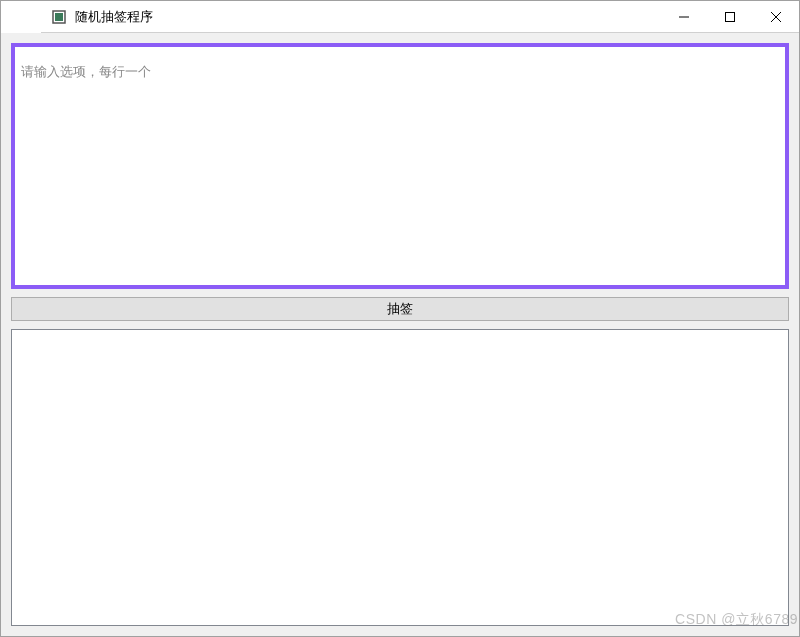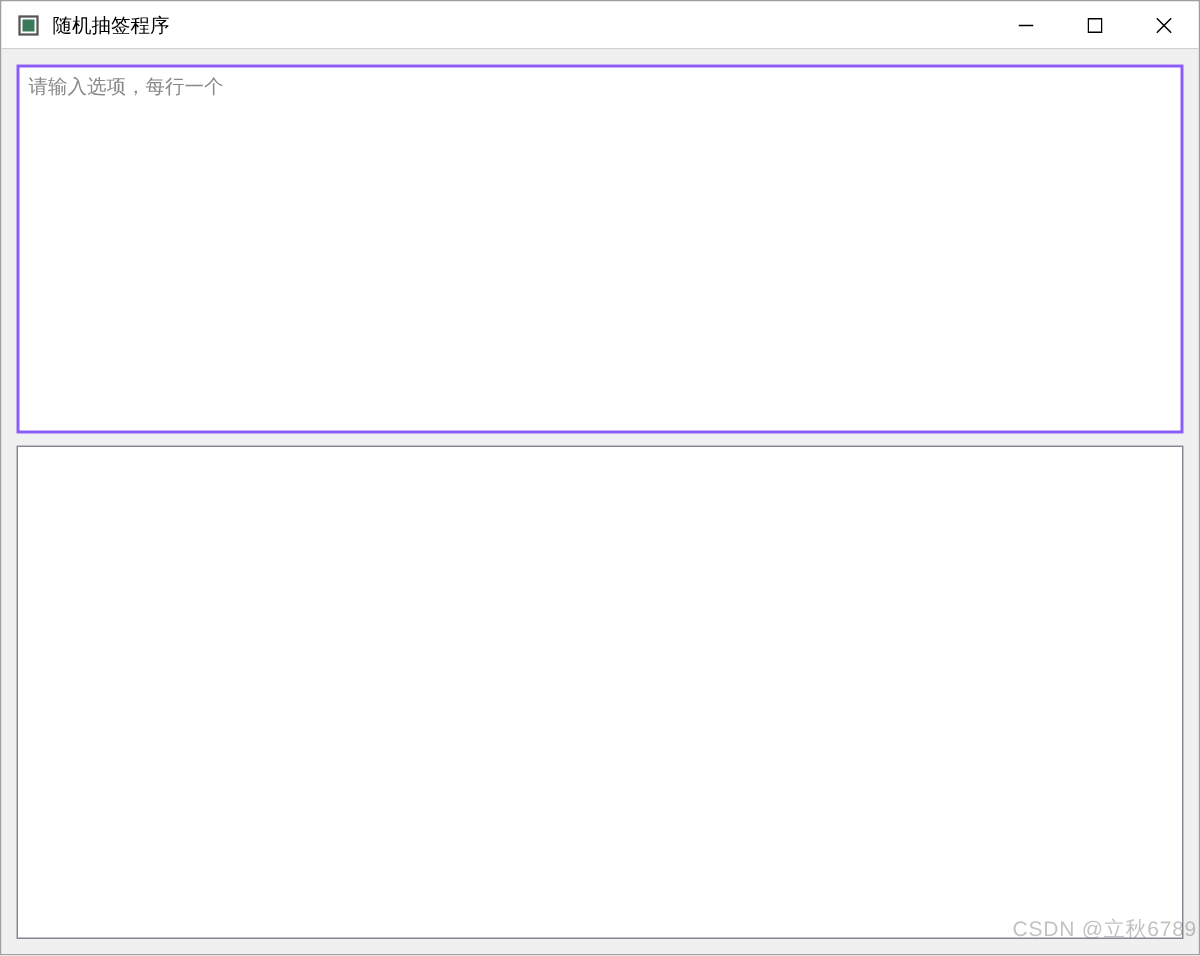--- a/index.html
+++ b/index.html
@@ -23,20 +23,21 @@
       display: flex;
       flex-direction: column;
     }
     .titlebar {
       height: 32px;
       background: #ffffff;
       display: flex;
       align-items: center;
       border-bottom: 1px solid #d0d0d0;
       flex-shrink: 0;
+      margin-left: 40px;
     }
     .titlebar-icon {
       width: 16px;
       height: 16px;
       margin-left: 10px;
       margin-right: 8px;
       display: inline-block;
     }
     .titlebar-title {
       font-size: 13px;
@@ -65,23 +66,23 @@
       flex: 1;
       padding: 10px;
       display: flex;
       flex-direction: column;
       gap: 8px;
       background: #f0f0f0;
     }
     .input-textarea {
       width: 100%;
       height: 246px;
-      border: 2px solid #8b5cf6;
+      border: 4px solid #8b5cf6;
       background: #ffffff;
-      padding: 4px 6px;
+      padding: 16px 6px;
       font-size: 13px;
       font-family: inherit;
       color: #000;
       resize: none;
       outline: none;
     }
     .input-textarea::placeholder {
       color: #888888;
     }
     .draw-button {
@@ -141,18 +142,19 @@
           <line x1="0" y1="0" x2="10" y2="10"></line>
           <line x1="10" y1="0" x2="0" y2="10"></line>
         </svg>
       </div>
     </div>
   </div>
 
   <div class="client-area">
     <textarea class="input-textarea" placeholder="请输入选项，每行一个" style=""></textarea>
 
+    <button class="draw-button">抽签</button>
 
     <div class="output-panel"></div>
   </div>
 </div>
 
 <div class="watermark">CSDN @立秋6789</div>
 
 </body></html>

